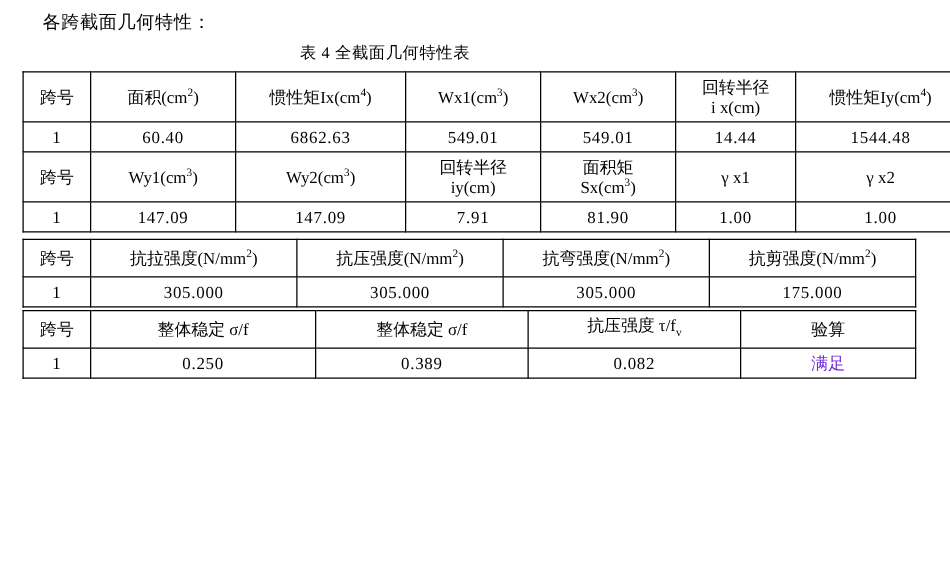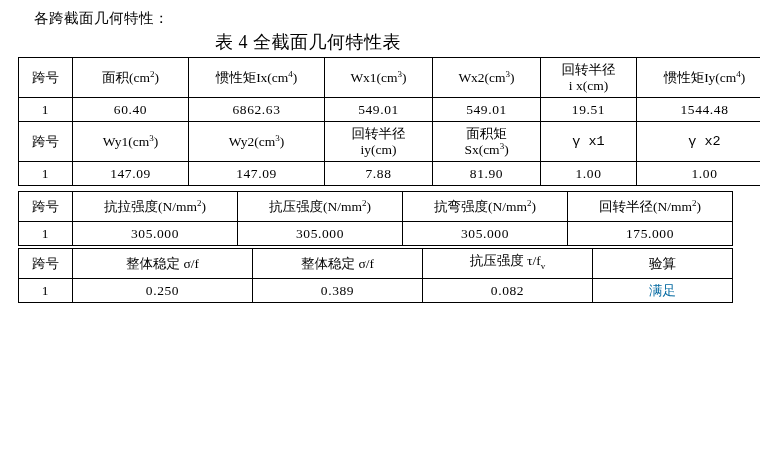--- a/index.html
+++ b/index.html
@@ -22,21 +22,21 @@
     padding: 6px 18px 0 18px;
   }
   .intro-line {
     font-size: 14.5px;
     line-height: 20px;
     margin: 2px 0 4px 16px;
     letter-spacing: 0.5px;
   }
   .table-caption {
     text-align: center;
-    font-size: 18px;
+    font-size: 13px;
     line-height: 20px;
     margin: 4px 0 5px 0;
     letter-spacing: 0.5px;
   }
   table.grid {
     border-collapse: collapse;
     width: 714px;
     margin: 0 auto;
     table-layout: fixed;
   }
@@ -61,24 +61,24 @@
   sup {
     font-size: 9px;
     vertical-align: super;
     line-height: 0;
   }
   .two-line {
     display: block;
     line-height: 16px;
   }
   .ok-text {
-    color: #0369a1;
+    color: #6d28d9;
   }
   .gamma {
-    font-family: Liberation Mono, monospace;
+    font-family: Liberation Serif, serif;
     margin-left: 8px;
   }
   .spacer-sm { height: 5px; }
   .spacer-xs { height: 2px; }
 </style>
 </head>
 <body>
 
 <div class="page">
 
@@ -108,21 +108,21 @@
             <span class="two-line">i x(cm)</span>
           </td>
         <td><span>惯性矩Iy(cm</span><sup>4</sup><span>)</span></td>
       </tr>
       <tr class="row">
         <td class="num">1</td>
         <td class="num">60.40</td>
         <td class="num">6862.63</td>
         <td class="num">549.01</td>
         <td class="num">549.01</td>
-        <td class="num">19.51</td>
+        <td class="num">14.44</td>
         <td class="num">1544.48</td>
       </tr>
       <tr class="hdr">
         <td>跨号</td>
         <td><span>Wy1(cm</span><sup>3</sup><span>)</span></td>
         <td><span>Wy2(cm</span><sup>3</sup><span>)</span></td>
         <td>
             <span class="two-line">回转半径</span>
             <span class="two-line">iy(cm)</span>
           </td>
@@ -130,21 +130,21 @@
             <span class="two-line">面积矩</span>
             <span class="two-line"><span>Sx(cm</span><sup>3</sup><span>)</span></span>
           </td>
         <td class="gamma">γ x1</td>
         <td class="gamma">γ x2</td>
       </tr>
       <tr class="row">
         <td class="num">1</td>
         <td class="num">147.09</td>
         <td class="num">147.09</td>
-        <td class="num">7.88</td>
+        <td class="num">7.91</td>
         <td class="num">81.90</td>
         <td class="num">1.00</td>
         <td class="num">1.00</td>
       </tr>
     </tbody>
   </table>
 
   <div class="spacer-sm"></div>
 
 
@@ -156,21 +156,21 @@
       <col style="width:165px">
       <col style="width:165px">
       <col style="width:165px">
     </colgroup>
     <tbody>
       <tr class="hdr" style="height:30px">
         <td>跨号</td>
         <td><span>抗拉强度(N/mm</span><sup>2</sup><span>)</span></td>
         <td><span>抗压强度(N/mm</span><sup>2</sup><span>)</span></td>
         <td><span>抗弯强度(N/mm</span><sup>2</sup><span>)</span></td>
-        <td><span>回转半径(N/mm</span><sup>2</sup><span>)</span></td>
+        <td><span>抗剪强度(N/mm</span><sup>2</sup><span>)</span></td>
       </tr>
       <tr class="row">
         <td class="num">1</td>
         <td class="num">305.000</td>
         <td class="num">305.000</td>
         <td class="num">305.000</td>
         <td class="num">175.000</td>
       </tr>
     </tbody>
   </table>

